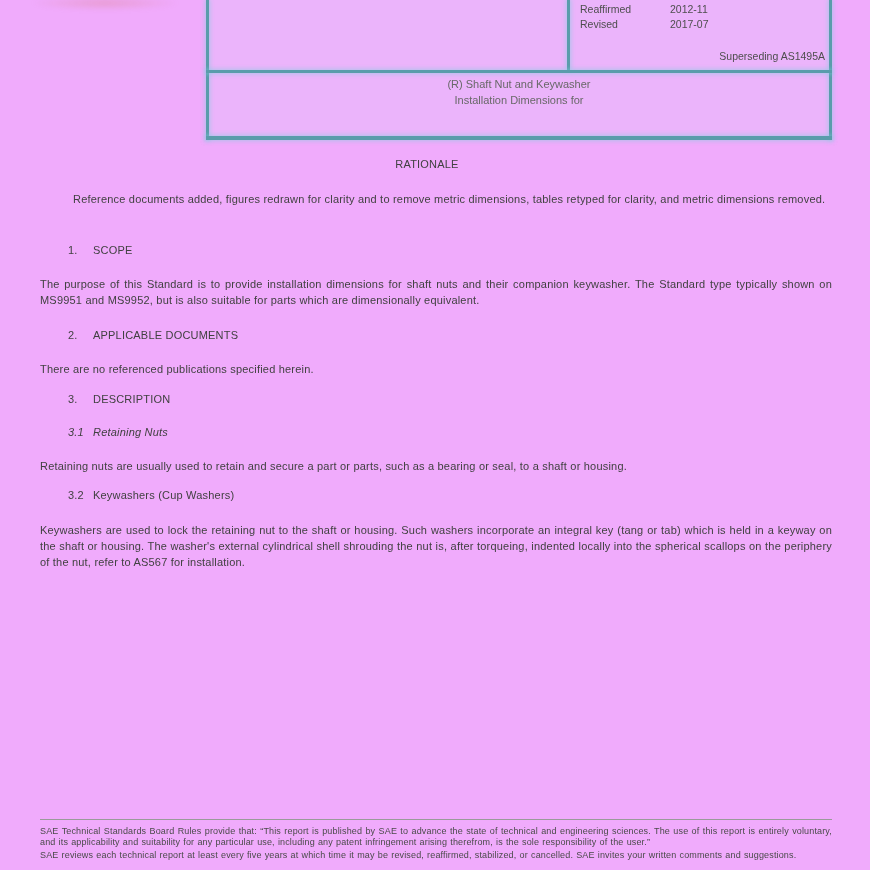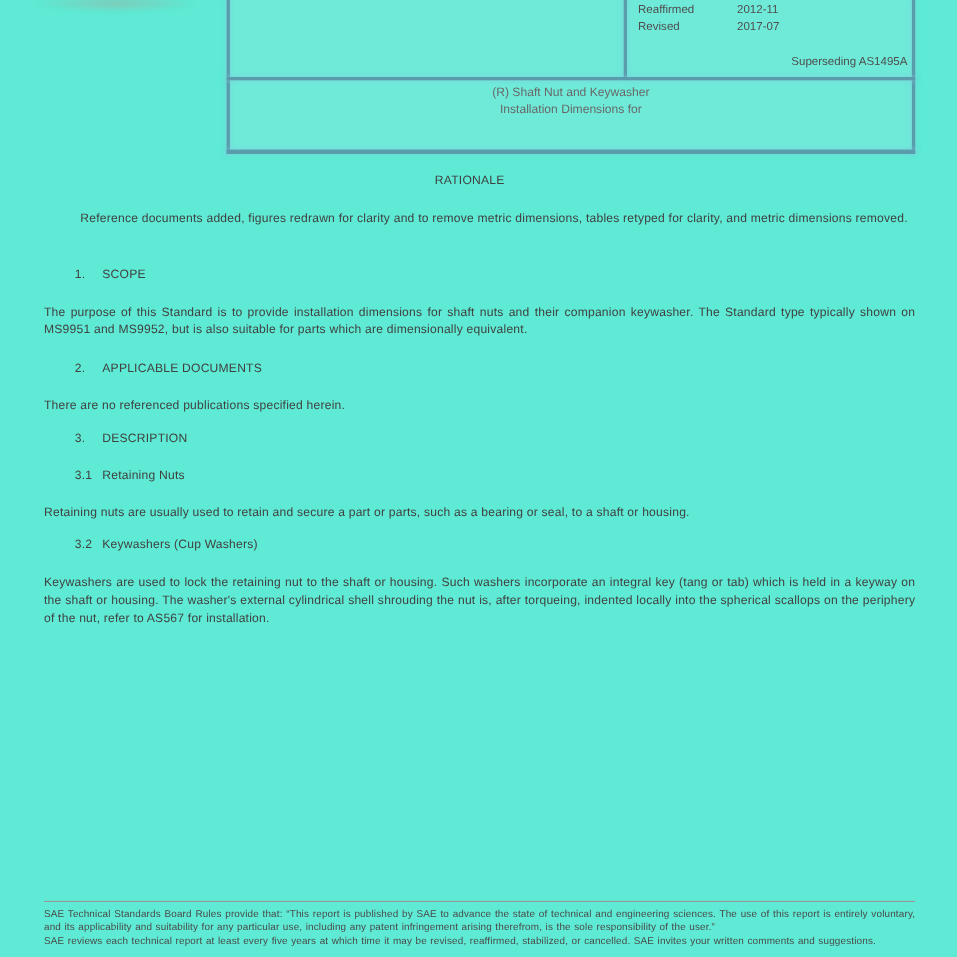--- a/index.html
+++ b/index.html
@@ -1,18 +1,18 @@
 <!DOCTYPE html>
 <html><head>
 <meta charset="utf-8">
 <style>
   html,body { margin:0; padding:0; background:#ffffff; }
   .page {
     position:relative; width:870px; height:870px;
-    background:#5eead4; overflow:hidden;
+    background:#f0abfc; overflow:hidden;
     font-family:"Liberation Sans", sans-serif;
     color:#414141;
   }
   
   .logo-smudge {
     position:absolute; left:30px; top:-5px; width:150px; height:16px;
     background:radial-gradient(closest-side, rgba(215,120,110,0.28), rgba(215,120,110,0.0));
     filter:blur(2px);
   }
   
@@ -106,21 +106,21 @@
 
   <div class="sec" style="top:329px;">
     <span class="num">2.</span><span>APPLICABLE DOCUMENTS</span>
   </div>
   <p class="body" style="top:361px;">There are no referenced publications specified herein.</p>
 
   <div class="sec" style="top:393px;">
     <span class="num">3.</span><span>DESCRIPTION</span>
   </div>
 
-  <div class="sec" style="top:426px;">
+  <div class="sec" style="top:426px;font-style:italic;">
     <span class="num">3.1</span><span>Retaining Nuts</span>
   </div>
   <p class="body" style="top:458px;">Retaining nuts are usually used to retain and secure a part or parts, such as a bearing or seal, to a shaft or housing.</p>
 
   <div class="sec" style="top:489px;">
     <span class="num">3.2</span><span>Keywashers (Cup Washers)</span>
   </div>
   <p class="body" style="top:522px;">Keywashers are used to lock the retaining nut to the shaft or housing. Such washers incorporate an integral key (tang or tab) which is held in a keyway on the shaft or housing. The washer's external cylindrical shell shrouding the nut is, after torqueing, indented locally into the spherical scallops on the periphery of the nut, refer to AS567 for installation.</p>
 
   <div class="footer-rule"></div>

